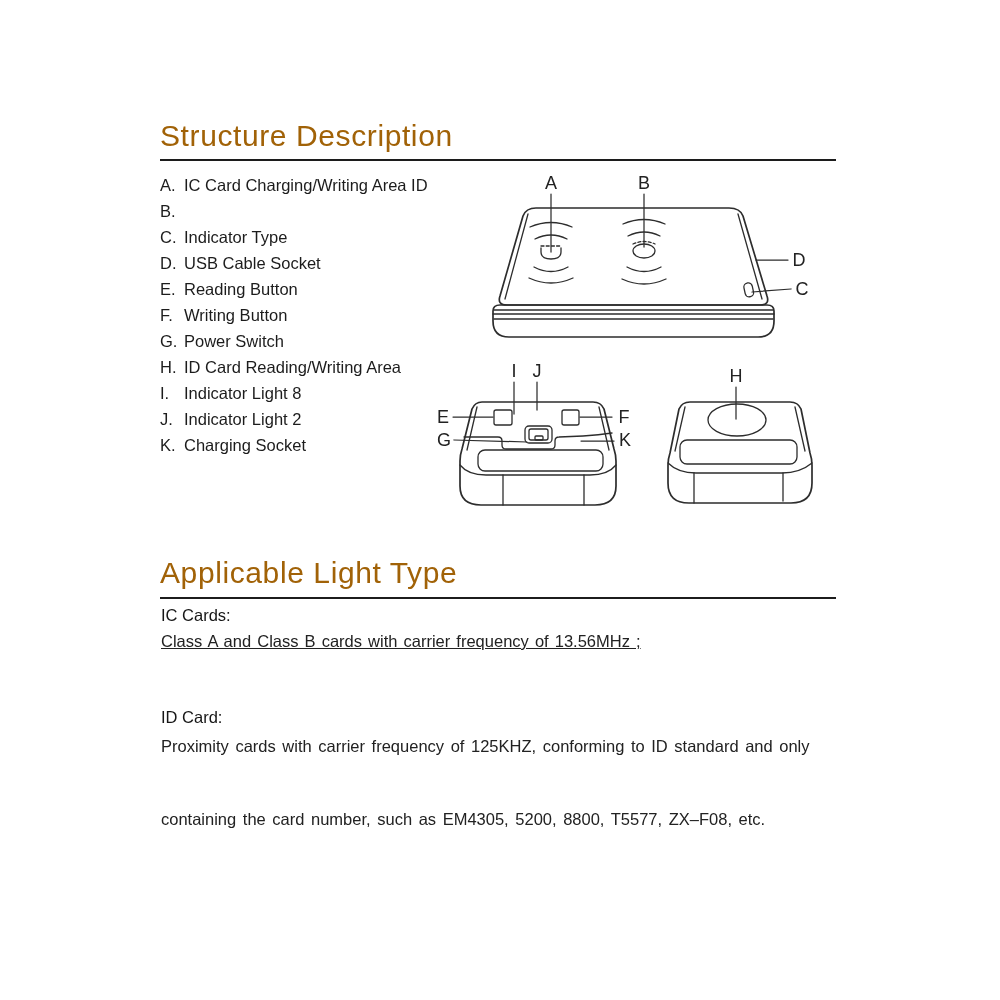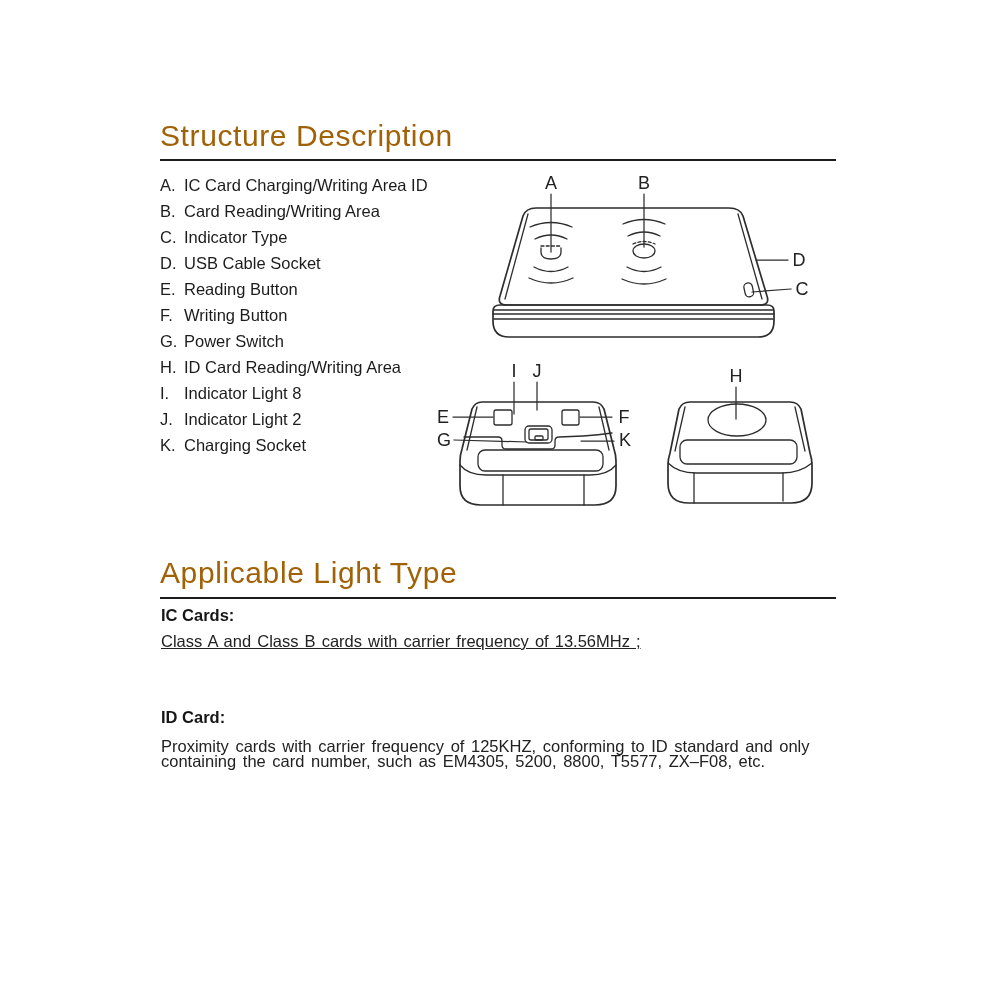--- a/index.html
+++ b/index.html
@@ -16,27 +16,27 @@
   #cardtype-title{left:160px;top:556px;}
   .rule{left:160px;width:676px;height:2px;background:#1c1c1c;}
   #rule-structure{top:159px;}
   #rule-cardtype{top:597px;}
   ul.parts-list{
     left:160px;top:172px;margin:0;padding:0;list-style:none;
     font-size:16.5px;color:#1c1c1c;
   }
   ul.parts-list li{height:26px;line-height:26px;display:flex;white-space:nowrap;}
   ul.parts-list .k{display:inline-block;width:24px;flex:0 0 24px;}
-  .subhead{font-size:16.5px;font-weight:700;color:#161616;white-space:nowrap;line-height:20px;}
+  .subhead{font-size:16.5px;font-weight:400;color:#161616;white-space:nowrap;line-height:20px;}
   #ic-heading{left:161px;top:605px;}
   #id-heading{left:161px;top:707px;}
   .bodyline{font-size:16.5px;color:#222;white-space:nowrap;line-height:22px;word-spacing:2px;}
   #ic-body{left:161px;top:630px;word-spacing:1.5px;text-decoration:underline;}
   #id-body-1{left:161px;top:735px;}
-  #id-body-2{left:161px;top:750px;text-align:center;}
+  #id-body-2{left:161px;top:808px;text-align:center;}
   
   svg{position:absolute;overflow:visible;}
   #svg-reader-top{left:480px;top:163px;}
   #svg-writer-front{left:423px;top:353px;}
   #svg-writer-top{left:653px;top:353px;}
   .ln{fill:none;stroke:#2d2d2d;stroke-width:1.3;stroke-linecap:round;stroke-linejoin:round;}
   .ln.thick{stroke-width:1.7;}
   .ln.dash{stroke-dasharray:3 2.2;}
   .callout{fill:none;stroke:#2d2d2d;stroke-width:1.25;stroke-linecap:round;}
   text.cl{fill:#222;stroke:none;font-family:"Liberation Sans",sans-serif;font-size:18px;}
@@ -49,21 +49,20 @@
   <h1 class="sec-title abs" id="structure-title">Structure Description</h1>
   <div class="rule abs" id="rule-structure"></div>
 
   <ul class="parts-list abs">
     <li>
         <span class="k">A.</span>
         <span class="t">IC Card Charging/Writing Area ID</span>
       </li>
     <li>
         <span class="k">B.</span>
-        <span class="t">Card Reading/Writing Area</span>
       </li>
     <li>
         <span class="k">C.</span>
         <span class="t">Indicator Type</span>
       </li>
     <li>
         <span class="k">D.</span>
         <span class="t">USB Cable Socket</span>
       </li>
     <li>

